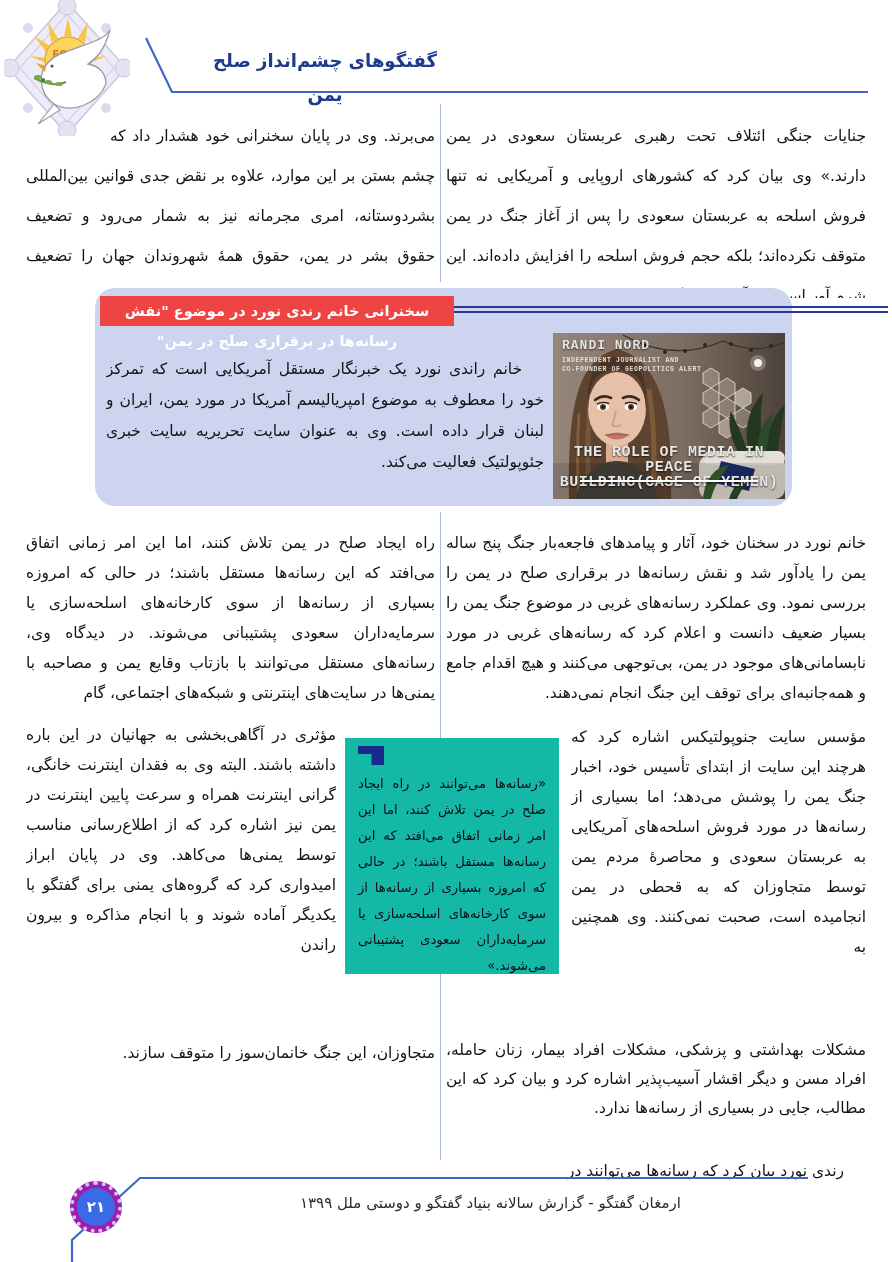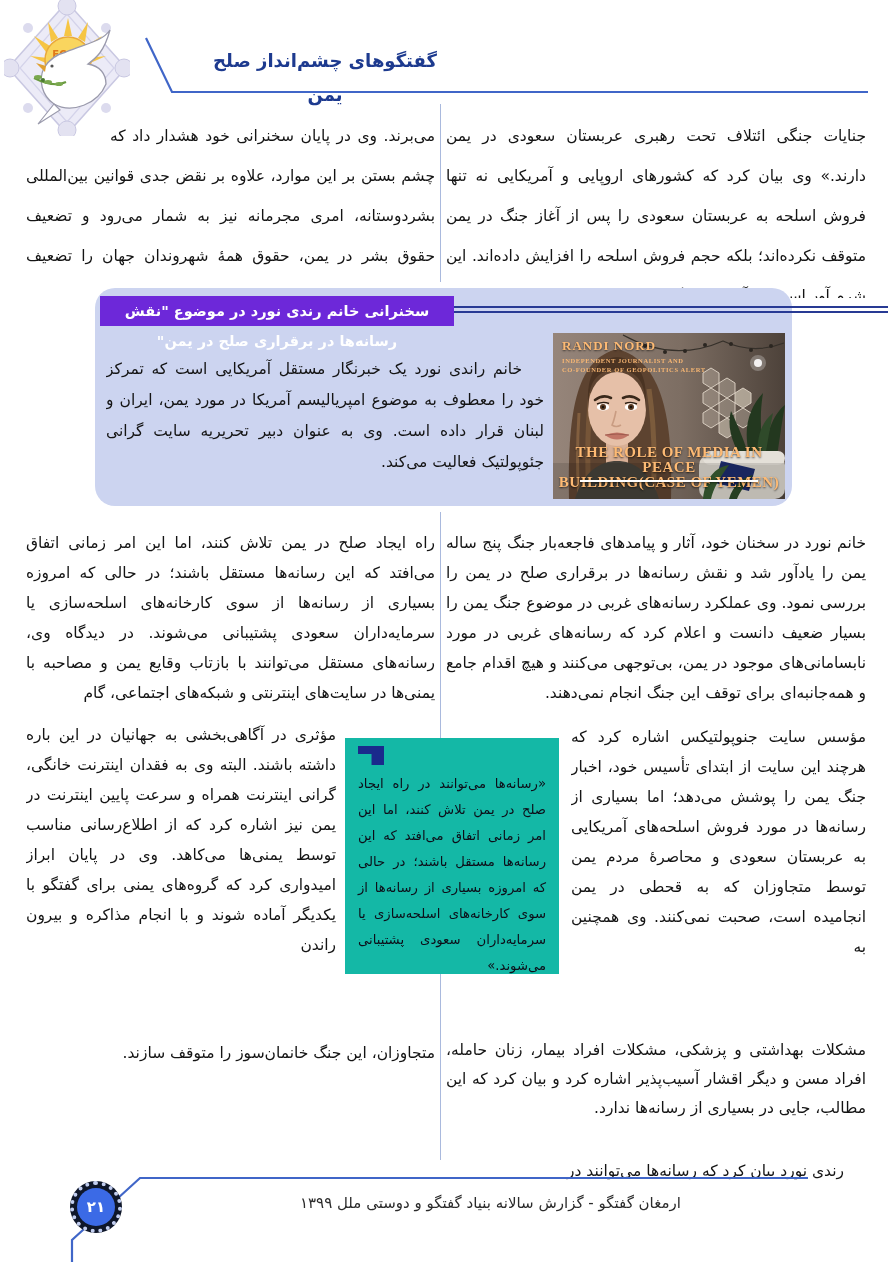--- a/index.html
+++ b/index.html
@@ -14,30 +14,30 @@
   
   .col-p{direction:rtl;text-align:justify;font-size:15.5px;line-height:40px;overflow:hidden;}
   .divider{width:1px;background:#a9b9dd;}
   #div-top{left:440px;top:104px;height:178px;}
   #div-low{left:440px;top:512px;height:648px;}
   #p-top-right{left:446px;top:100px;width:420px;height:182px;}
   #p-top-left{left:26px;top:100px;width:409px;height:182px;}
   .logo-intrusion{float:left;width:84px;height:26px;}
   
   #feature-box{left:95px;top:288px;width:697px;height:218px;background:#ccd4f0;border-radius:20px;}
-  #feature-title-bar{left:100px;top:296px;width:354px;height:30px;background:#6d28d9;
+  #feature-title-bar{left:100px;top:296px;width:354px;height:30px;background:#ef4444;
      color:#fff;direction:rtl;text-align:center;font-size:14.5px;font-weight:bold;line-height:30px;z-index:3;}
   .dbl-line{left:454px;width:434px;height:1.5px;background:#283a94;z-index:3;}
   #dbl1{top:306px;} #dbl2{top:311px;}
   #feature-body{left:106px;top:338px;width:438px;height:150px;direction:rtl;text-align:justify;
      font-size:15.5px;line-height:31px;text-indent:22px;overflow:hidden;}
   
   #photo{left:553px;top:333px;width:232px;height:166px;overflow:hidden;background:#6b5d52;}
   #photo svg{position:absolute;left:0;top:0;}
-  .ph-txt{position:absolute;color:#fdba74;font-family:Liberation Serif, serif;}
+  .ph-txt{position:absolute;color:#e5e5e5;font-family:Liberation Mono, monospace;}
   #ph-name{left:9px;top:5px;font-size:13px;font-weight:bold;letter-spacing:1px;
      text-shadow:0 1px 2px rgba(0,0,0,.6);}
   #ph-role1{left:9px;top:24px;font-size:6.5px;font-weight:bold;letter-spacing:.6px;opacity:.95;}
   #ph-role2{left:9px;top:33px;font-size:6.5px;font-weight:bold;letter-spacing:.6px;opacity:.95;}
   #ph-cap{left:0;right:0;top:112px;text-align:center;font-size:15px;font-weight:bold;
      letter-spacing:.5px;line-height:15px;text-shadow:0 1px 2px rgba(0,0,0,.7);}
   #ph-underline{position:absolute;left:27px;top:147px;width:178px;height:2px;background:#fff;
      box-shadow:0 1px 2px rgba(0,0,0,.5);}
   
   #p-low-ra{left:446px;top:512px;width:420px;height:238px;line-height:30px;}
@@ -50,21 +50,21 @@
   
   #quote-box{left:345px;top:738px;width:214px;height:236px;background:#14b8a6;z-index:2;
      box-sizing:border-box;padding:8px 13px;}
   #quote-icon{display:block;margin-left:2px;margin-right:auto;width:26px;height:19px;background:#1a2a8c;
      clip-path:polygon(0 0,100% 0,100% 100%,52% 100%,52% 42%,0 42%);margin-bottom:6px;
      margin-left:0;margin-right:0;transform:translateX(0);align-self:flex-start;}
   #quote-text{direction:rtl;text-align:justify;font-size:13.2px;line-height:26px;color:#0d0d18;}
   
   #footer-lines{left:0;top:1150px;width:892px;height:112px;pointer-events:none;}
   #page-badge{left:70px;top:1181px;width:52px;height:52px;border-radius:50%;
-     border:4px dotted #c2cef0;box-sizing:border-box;background:#0f172a;}
+     border:4px dotted #c2cef0;box-sizing:border-box;background:#a21caf;}
   #page-badge-inner{position:absolute;left:3px;top:3px;width:38px;height:38px;border-radius:50%;
      background:#3b6ae6;color:#fff;font-weight:bold;font-size:15px;line-height:38px;text-align:center;}
   #footer-text{left:300px;top:1190px;width:508px;height:26px;direction:rtl;text-align:left;
      font-size:15px;color:#2b2b2b;line-height:26px;}
 </style>
 </head>
 <body>
 
 <div id="page">
 
@@ -115,21 +115,21 @@
   <div id="header-title" class="abs">گفتگوهای چشم‌انداز صلح یمن</div>
 
   <div id="div-top" class="abs divider"></div>
   <p id="p-top-right" class="abs col-p">جنایات جنگی ائتلاف تحت رهبری عربستان سعودی در یمن دارند.» وی بیان کرد که کشورهای اروپایی و آمریکایی نه تنها فروش اسلحه به عربستان سعودی را پس از آغاز جنگ در یمن متوقف نکرده‌اند؛ بلکه حجم فروش اسلحه را افزایش داده‌اند. این شرم آور است که آن‌ها از جنگ علیه مردم یمن سود</p>
   <p id="p-top-left" class="abs col-p"><span class="logo-intrusion"></span><span>می‌برند. وی در پایان سخنرانی خود هشدار داد که چشم بستن بر این موارد، علاوه بر نقض جدی قوانین بین‌المللی بشردوستانه، امری مجرمانه نیز به شمار می‌رود و تضعیف حقوق بشر در یمن، حقوق همهٔ شهروندان جهان را تضعیف می‌کند.</span></p>
 
   <div id="feature-box" class="abs"></div>
   <div id="feature-title-bar" class="abs">سخنرانی خانم رندی نورد در موضوع "نقش رسانه‌ها در برقراری صلح در یمن"</div>
   <div id="dbl1" class="abs dbl-line"></div>
   <div id="dbl2" class="abs dbl-line"></div>
-  <p id="feature-body" class="abs">خانم راندی نورد یک خبرنگار مستقل آمریکایی است که تمرکز خود را معطوف به موضوع امپریالیسم آمریکا در مورد یمن، ایران و لبنان قرار داده است. وی به عنوان دبیر تحریریه سایت گرانی جئوپولتیک فعالیت می‌کند.</p>
+  <p id="feature-body" class="abs">خانم راندی نورد یک خبرنگار مستقل آمریکایی است که تمرکز خود را معطوف به موضوع امپریالیسم آمریکا در مورد یمن، ایران و لبنان قرار داده است. وی به عنوان سایت تحریریه سایت خبری جئوپولتیک فعالیت می‌کند.</p>
 
   <div id="photo" class="abs">
     <svg viewBox="0 0 232 166" width="232" height="166">
       <defs>
         <linearGradient id="wall" x1="0" y1="0" x2="1" y2="0">
           <stop offset="0" stop-color="#96857a"></stop>
             <stop offset="0.55" stop-color="#7d6e63"></stop>
           <stop offset="1" stop-color="#4d423a"></stop>
         </linearGradient>
       </defs>

